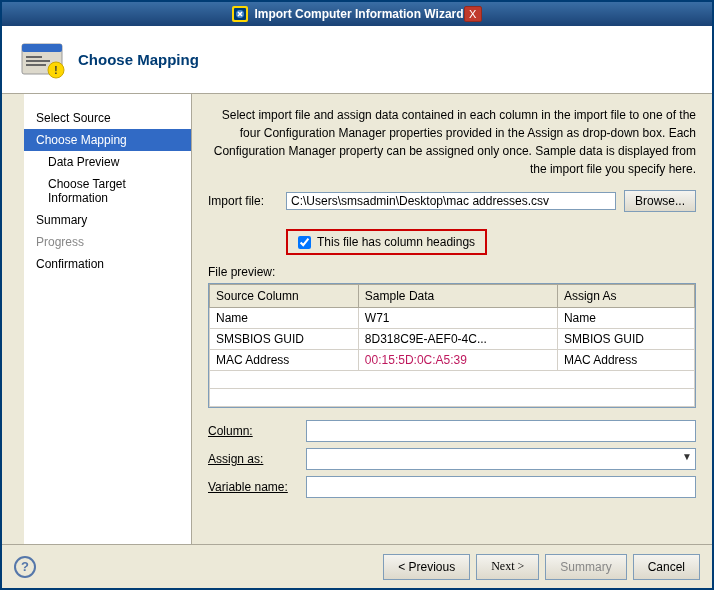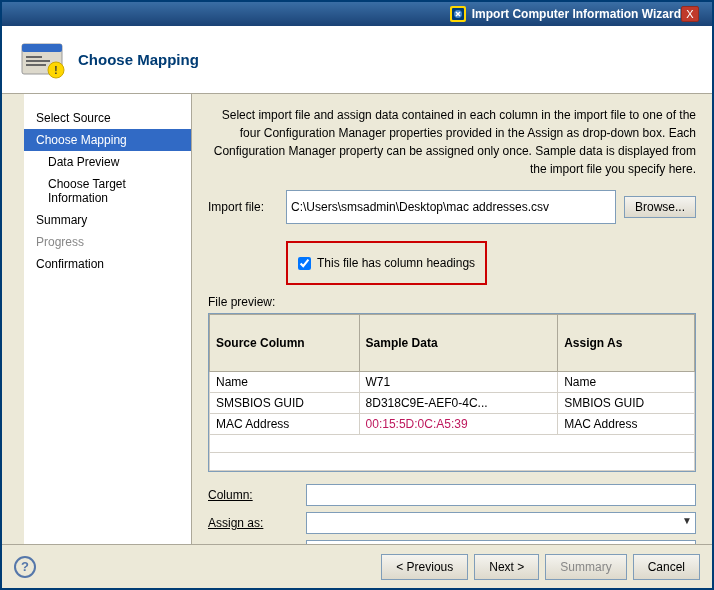--- a/index.html
+++ b/index.html
@@ -15,24 +15,24 @@
       width: 714px;
       height: 590px;
       border: 2px solid #003c74;
       background: #ece9d8;
       display: flex;
       flex-direction: column;
     }
     .title-bar {
       background: linear-gradient(to bottom, #3a6ea5, #1a4275);
       color: white;
-      padding: 4px 13px;
-      display: flex;
-      align-items: center;
-      justify-content: flex-end;
+      padding: 4px 0;
+      display: flex;
+      align-items: center;
+      justify-content: center;
       height: 24px;
       flex-shrink: 0;
     }
     .title-bar-left {
       display: flex;
       align-items: center;
       gap: 6px;
       font-size: 12px;
       font-weight: bold;
     }
@@ -127,65 +127,65 @@
       gap: 8px;
       margin-bottom: 17px;
     }
     .import-label {
       font-size: 12px;
       width: 70px;
       flex-shrink: 0;
     }
     .import-input {
       flex: 1;
-      height: 34px;
+      height: 18px;
       border: 1px solid #7f9db9;
       background: white;
       padding: 2px 4px;
       font-size: 12px;
     }
     .browse-btn {
       height: 22px;
       padding: 0 10px;
       background: linear-gradient(to bottom, #f5f4f0, #ddd9cc);
       border: 1px solid #7f9db9;
       font-size: 12px;
       cursor: pointer;
     }
     .checkbox-wrapper {
       margin-left: 78px;
       display: flex;
       align-items: center;
       gap: 6px;
       border: 2px solid #cc0000;
-      padding: 13px 10px;
+      padding: 4px 10px;
       background: #ece9d8;
       width: fit-content;
       margin-bottom: 10px;
     }
     .file-preview-label {
       font-size: 12px;
       margin-bottom: 4px;
     }
     .table-container {
       border: 1px solid #7f9db9;
       background: white;
       margin-bottom: 12px;
     }
     table {
       width: 100%;
       border-collapse: collapse;
     }
     th {
       background: #ece9d8;
       border: 1px solid #aca899;
-      padding: 21px 6px;
+      padding: 4px 6px;
       font-size: 12px;
       text-align: left;
-      font-weight: bold;
+      font-weight: normal;
     }
     td {
       border: 1px solid #d4d0c8;
       padding: 3px 6px;
       font-size: 12px;
       margin-top: 32px;
     }
     td.orange { color: #be185d; }
     .form-section {
       margin-top: 8px;
@@ -256,20 +256,21 @@
       border: 1px solid #7f9db9;
       font-size: 12px;
       cursor: pointer;
     }
     .footer-btn.disabled {
       color: #888;
       cursor: default;
     }
     .footer-btn.active {
       background: linear-gradient(to bottom, #f5f4f0, #ddd9cc);
+      font-family: Liberation Serif, serif;
     }
     .help-icon {
       width: 22px;
       height: 22px;
       border-radius: 50%;
       border: 2px solid #5577aa;
       color: #5577aa;
       display: flex;
       align-items: center;
       justify-content: center;

